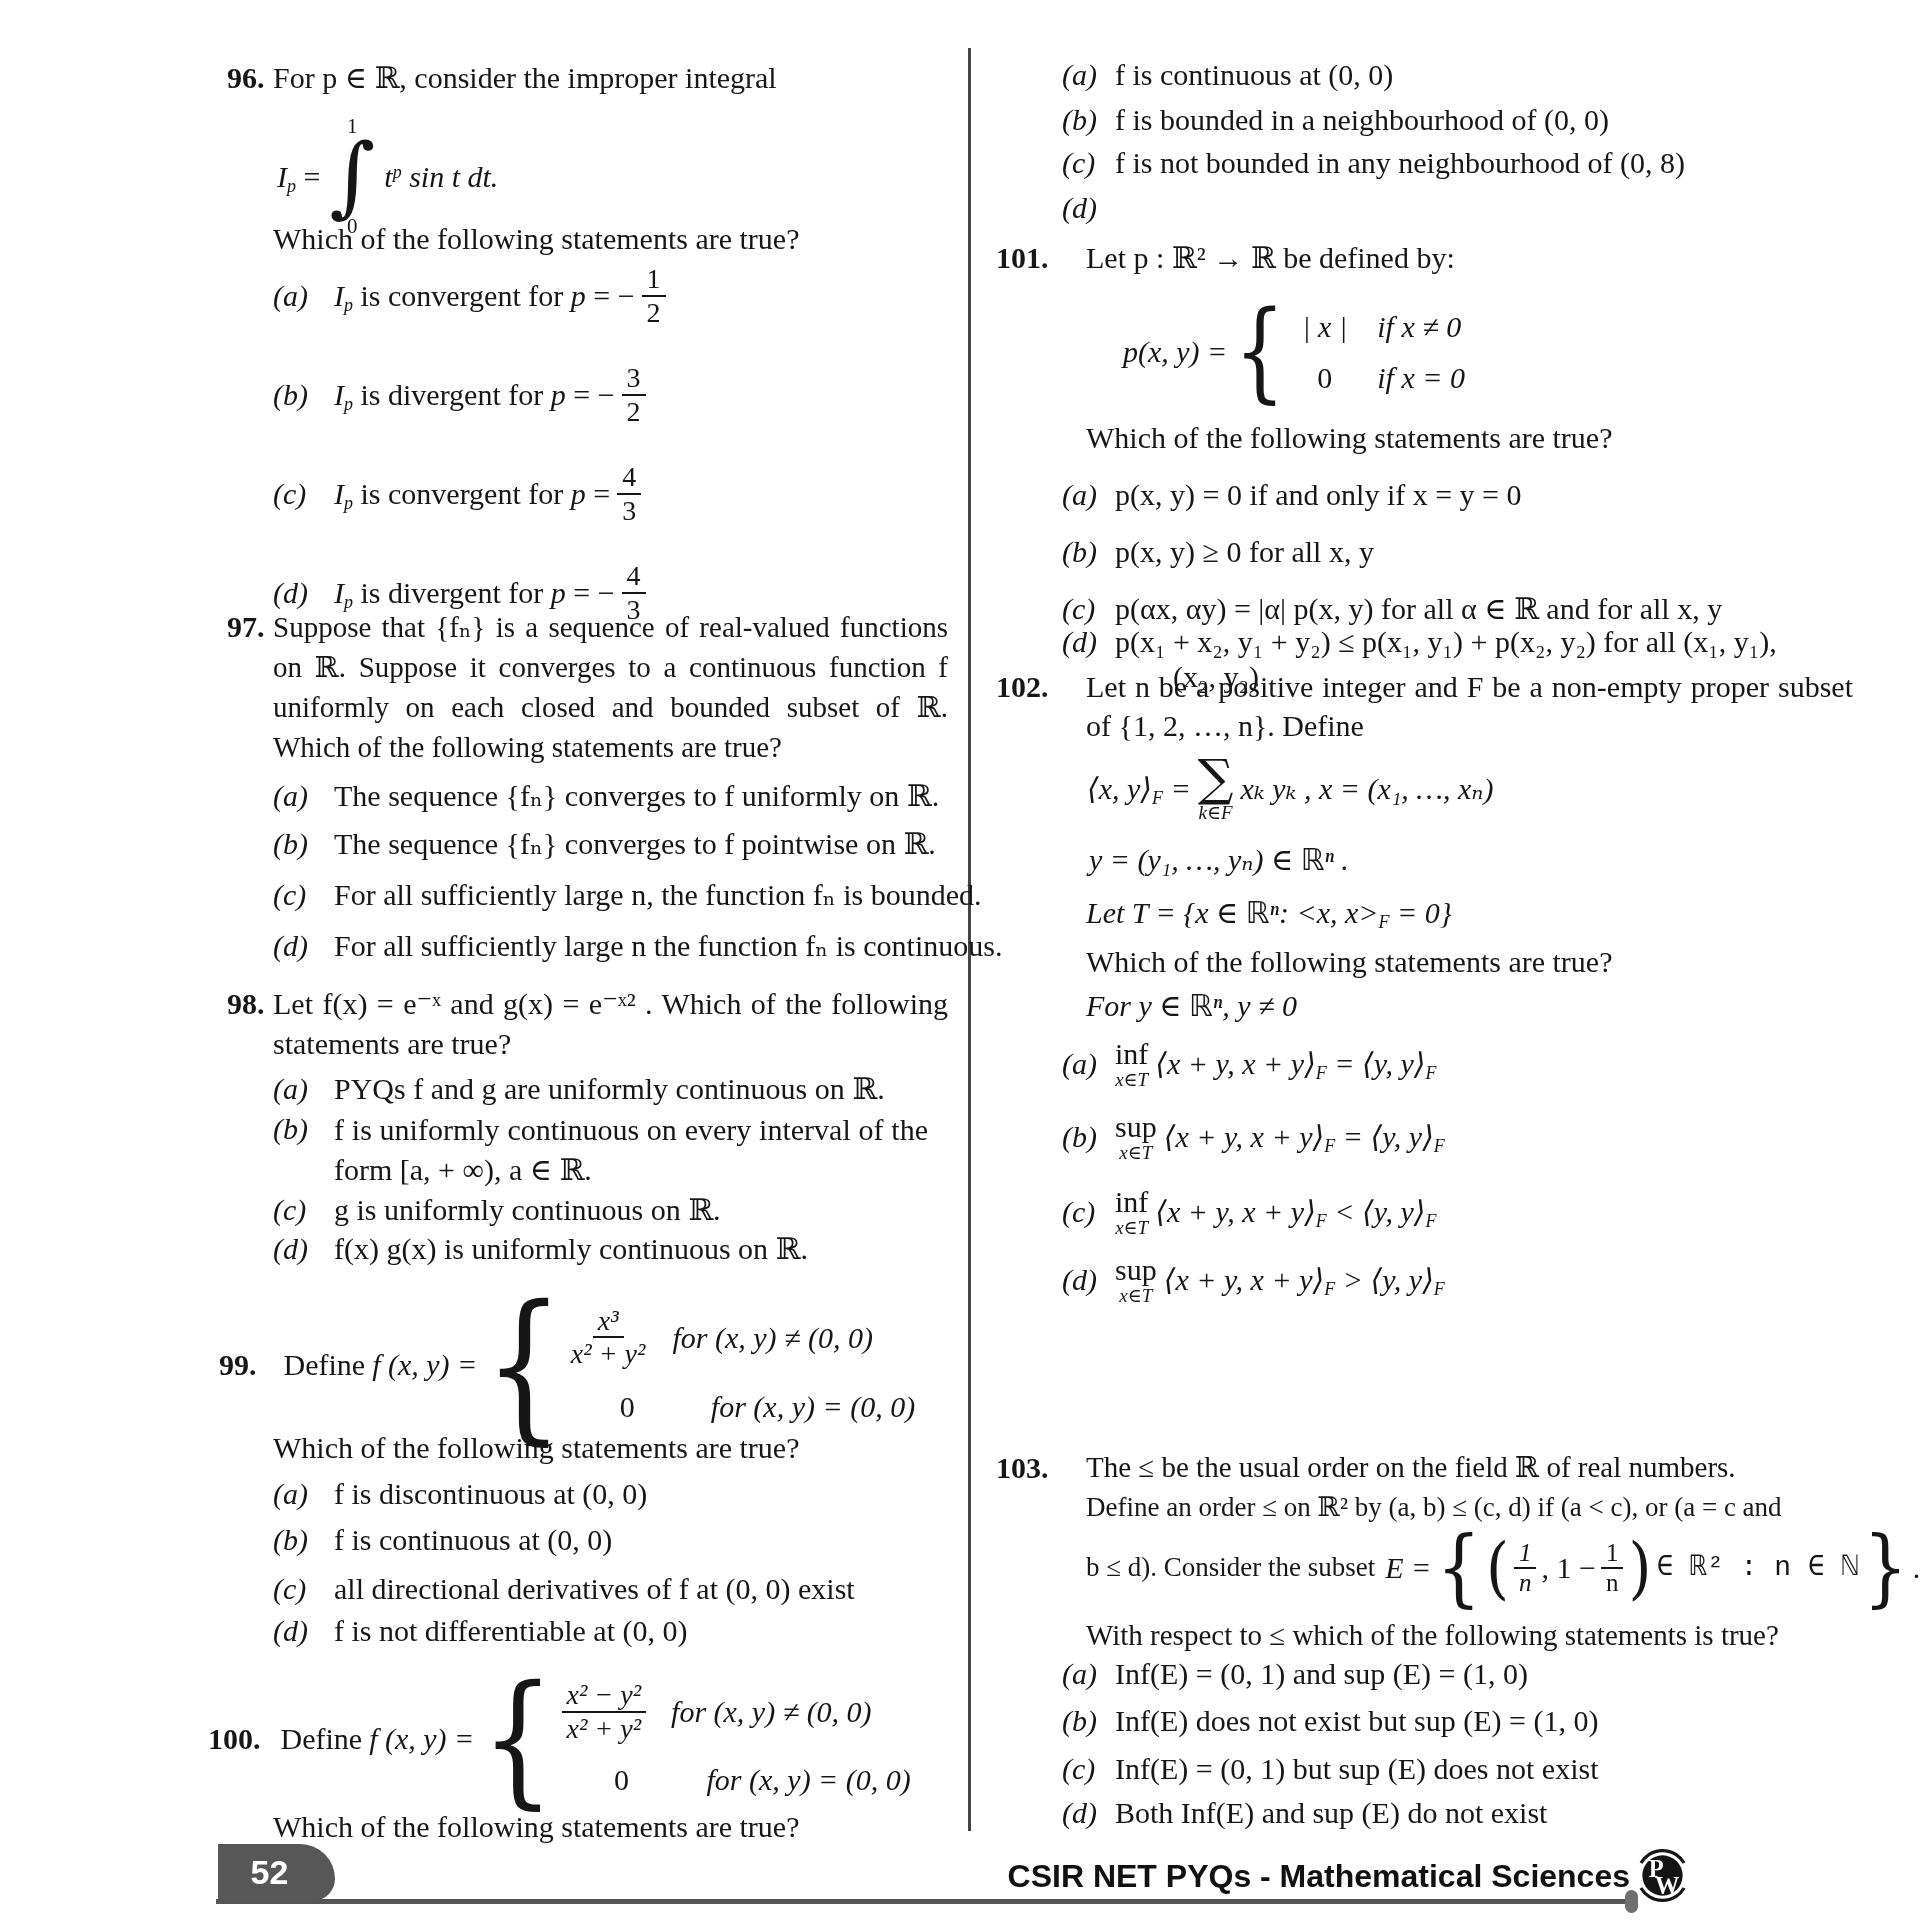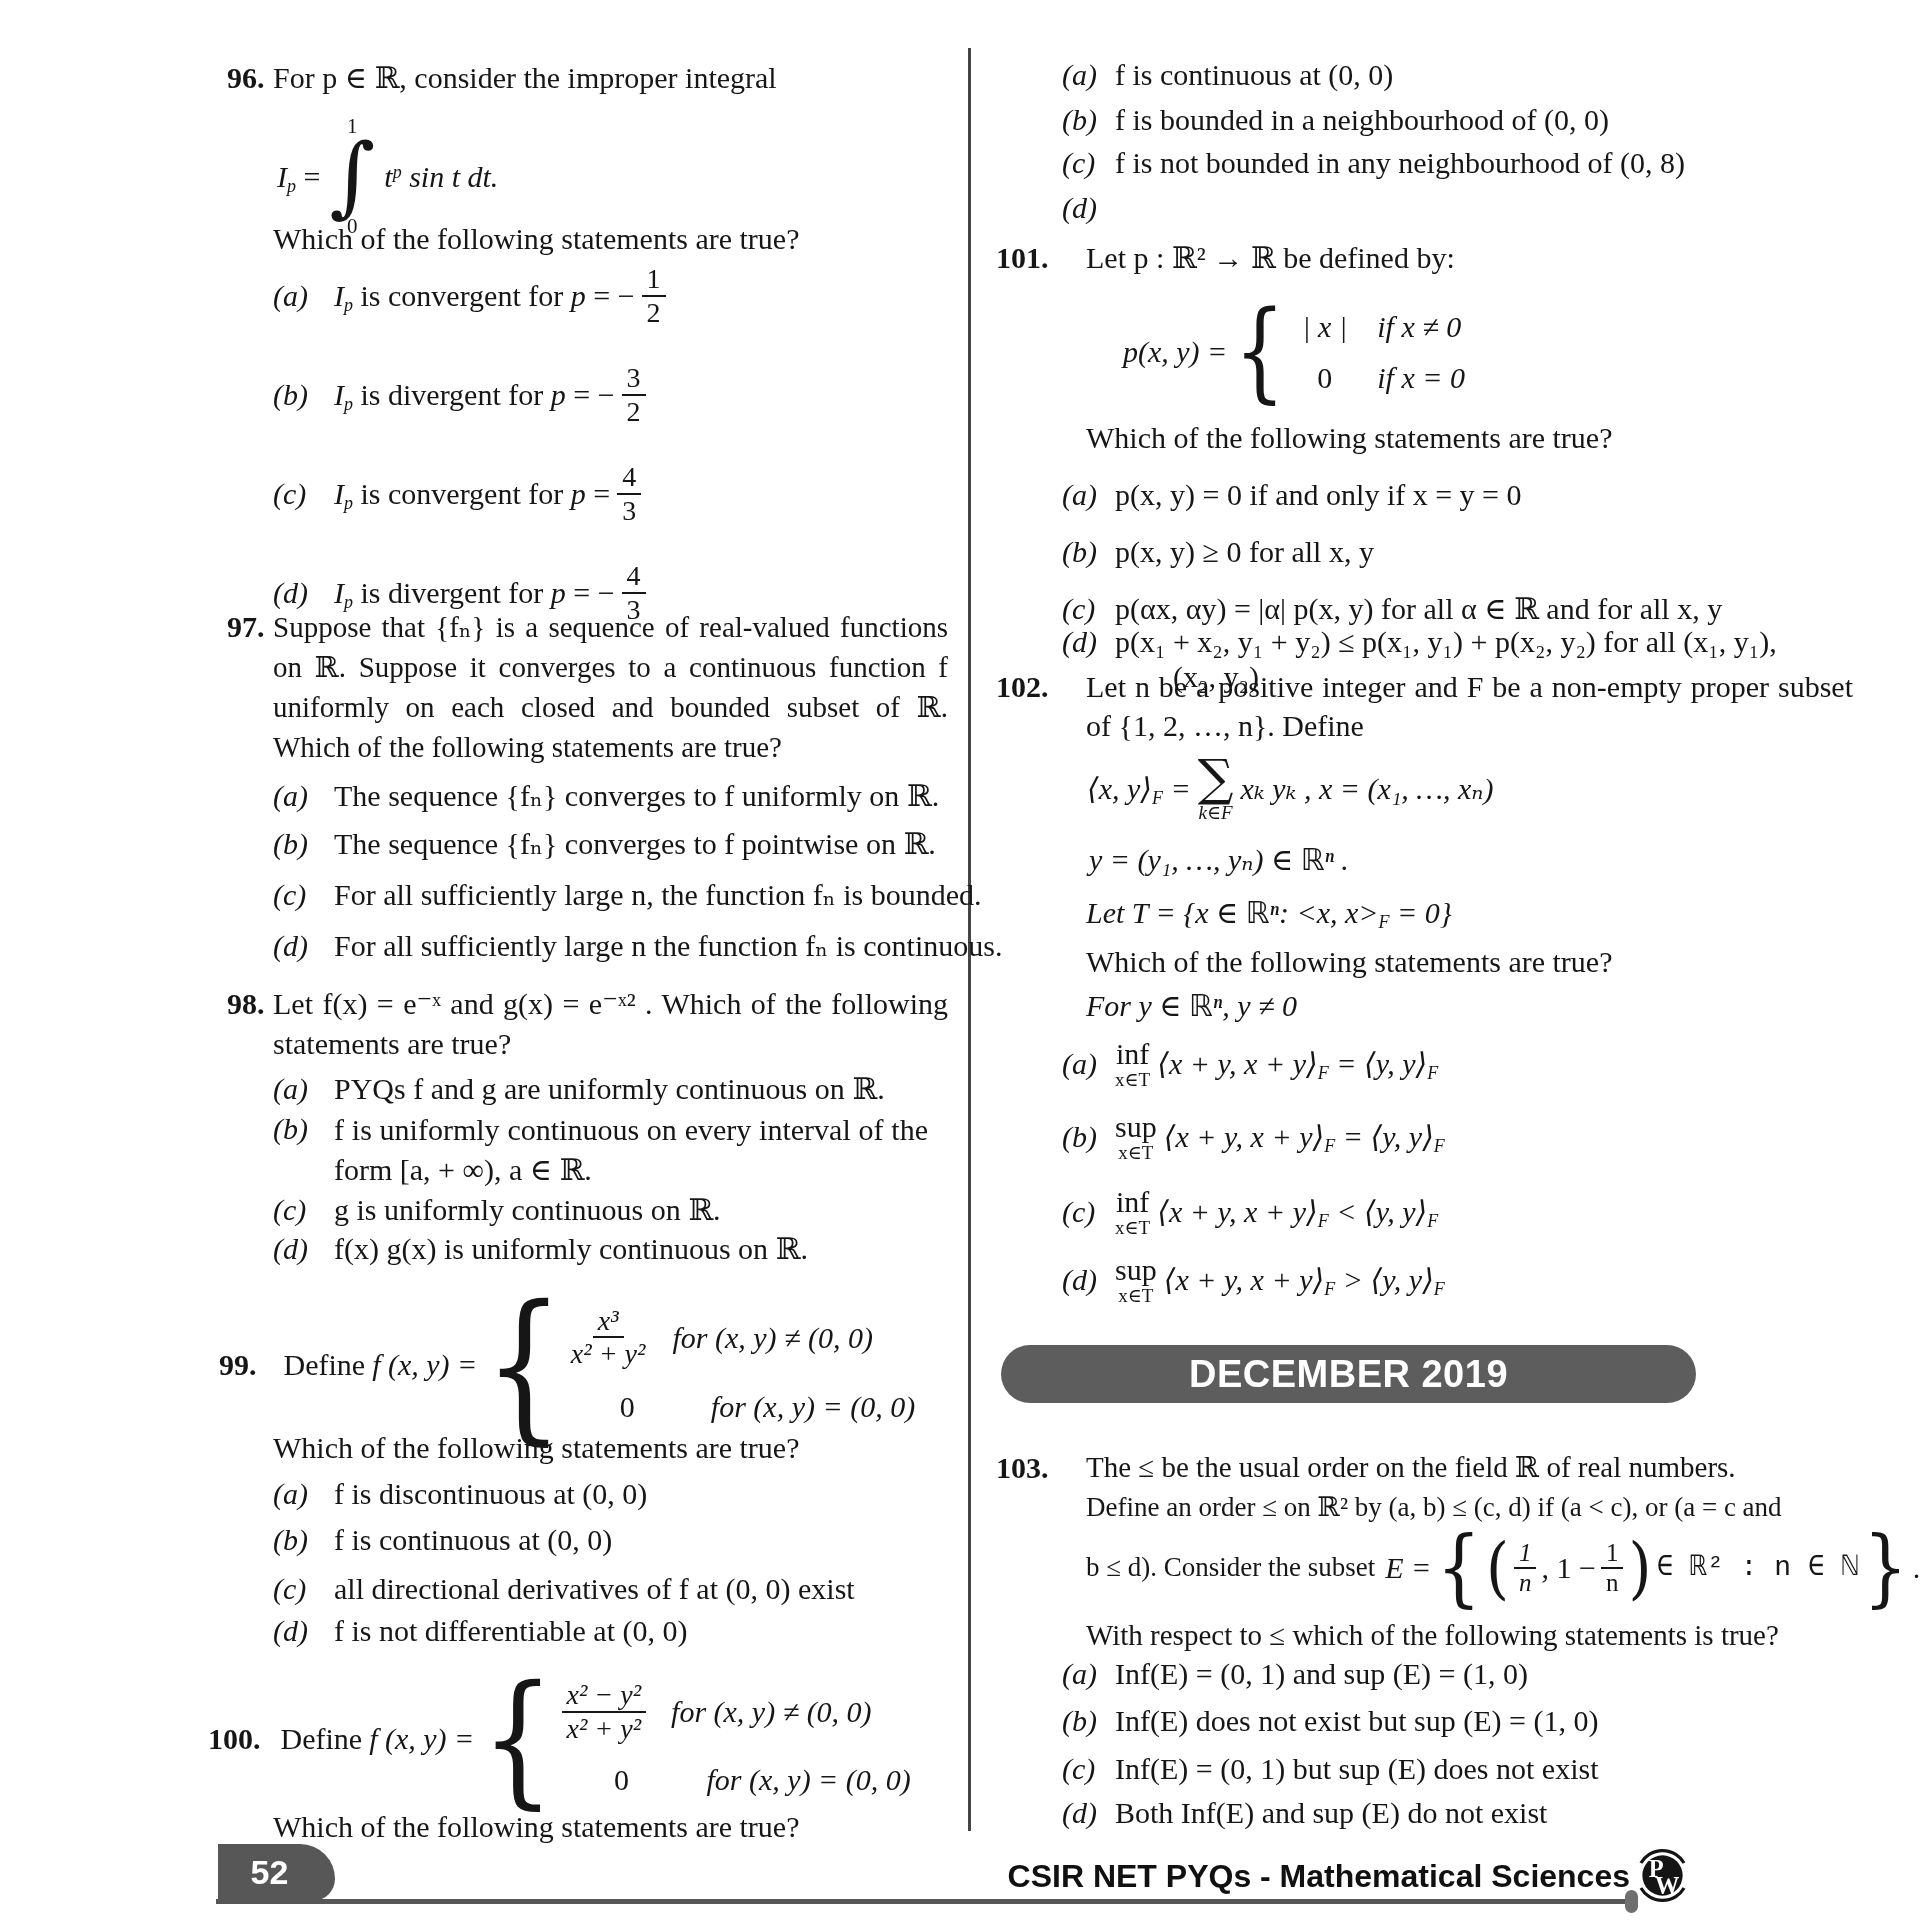--- a/index.html
+++ b/index.html
@@ -20,21 +20,21 @@
   .it .fn,.it .fd{font-style:italic;}
   .intcol{display:inline-flex;flex-direction:column;align-items:center;line-height:1;margin:0 2px;}
   .ilim{font-size:21px;line-height:1.5;}
   .ibig{font-size:88px;line-height:.78;font-family:"DejaVu Serif","DejaVu Sans",serif;}
   .brace{display:inline-block;font-family:"DejaVu Serif","DejaVu Sans",serif;font-weight:400;line-height:.9;}
   .sigcol{display:inline-flex;flex-direction:column;align-items:center;line-height:1;}
   .sig{font-size:50px;line-height:.95;font-family:"DejaVu Serif","DejaVu Sans",serif;}
   .sigu{font-size:19px;font-style:italic;}
   .opcol{display:inline-flex;flex-direction:column;align-items:center;line-height:1.05;}
   .op{font-size:30px;}
-  .opu{font-size:19px;}
+  .opu{font-size:19px;font-style:italic;}
   .ccol{display:flex;flex-direction:column;}
   .cen{text-align:center;}
   .banner{position:absolute;background:#5d5d5d;border-radius:30px;display:flex;align-items:center;justify-content:center;
           color:#ffffff;font-weight:700;font-size:38px;font-family:"Liberation Sans","DejaVu Sans",sans-serif;letter-spacing:0.5px;}
   .vline{position:absolute;background:#454545;}
   .hline{position:absolute;background:#565656;}
   .pgbox{position:absolute;background:#575757;border-radius:0 36px 23px 0;display:flex;align-items:center;justify-content:center;
          color:#fff;font-weight:700;font-size:34px;font-family:"Liberation Sans","DejaVu Sans",sans-serif;padding-right:14px;}
   .ftitle{position:absolute;text-align:right;font-weight:700;font-size:32px;line-height:1.1;color:#111;
           font-family:"Liberation Sans","DejaVu Sans",sans-serif;}
@@ -283,21 +283,20 @@
   </div>
   <div class="t row" style="left:1062px;top:1245px;height:70px;">
     <span class="lab rlab">(d)</span>
     <span class="opcol">
         <span class="op">sup</span>
         <span class="opu">x∈T</span>
       </span>
     <span class="i"><span>⟨x + y, x + y⟩</span><sub>F</sub> <span>&gt;</span> <span>⟨y, y⟩</span><sub>F</sub></span>
   </div>
 
-  <div class="banner" style="left:1001px;top:1345px;width:695px;height:58px;">DECEMBER 2019</div>
 
   <div class="t b" style="left:996px;top:1449px;">103.</div>
   <div class="t" style="left:1086px;top:1449px;font-size:29px;">The ≤ be the usual order on the field ℝ of real numbers.</div>
   <div class="t" style="left:1086px;top:1491px;font-size:27px;">Define an order ≤ on ℝ² by (a, b) ≤ (c, d) if (a &lt; c), or (a = c and</div>
   <div class="t row" style="left:1086px;top:1520px;height:95px;gap:5px;">
     <span style="font-size:27px;">b ≤ d). Consider the subset</span>
     <span class="i" style="margin-left:5px;">E =</span>
     <span class="brace" style="font-size:70px;transform:scaleY(1.2);">{</span>
     <span class="brace" style="font-size:59px;transform:scaleY(1.15);">(</span>
     <span class="frac it" style="font-size:25px;">

